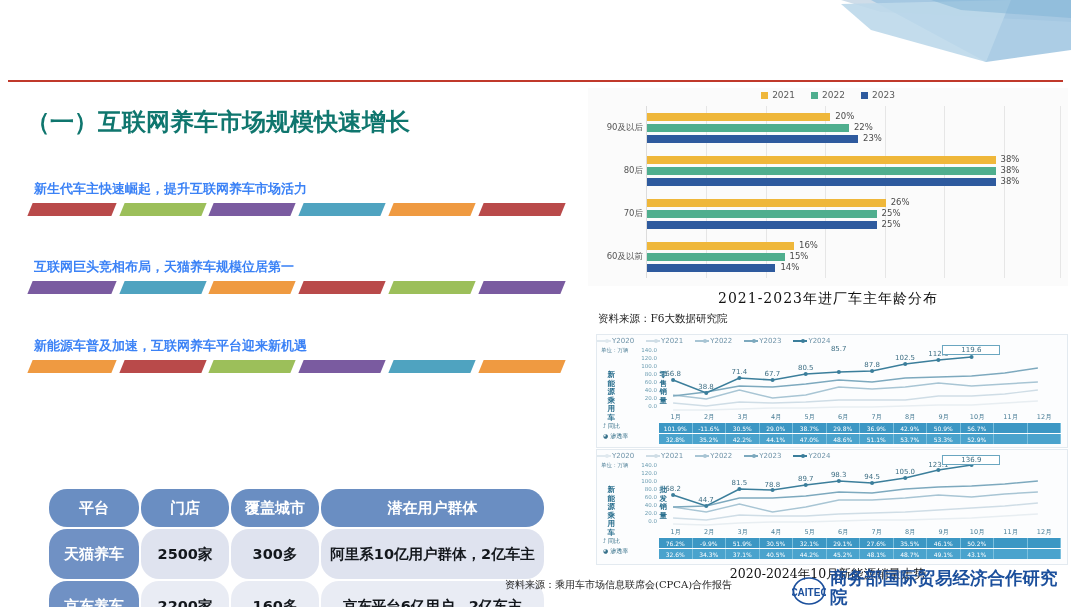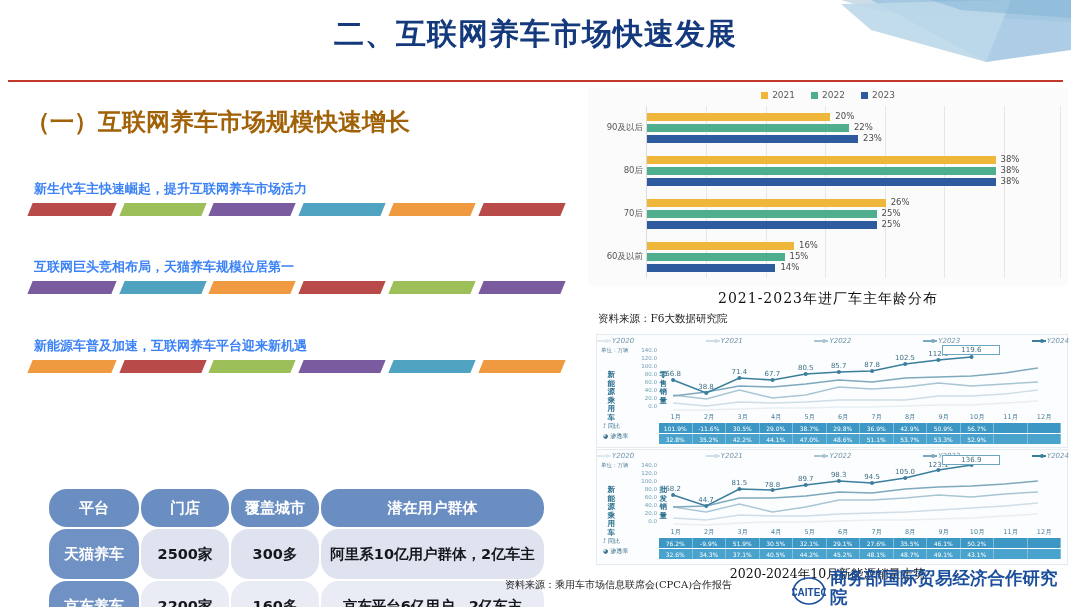--- a/index.html
+++ b/index.html
@@ -21,21 +21,21 @@
     font-size: 30px; font-weight: bold; color: #14397c;
     letter-spacing: 1px;
     font-family: "DejaVu Sans", "Liberation Sans", sans-serif;
   }
   .hdr-rule { position: absolute; left: 8px; top: 80px; width: 1055px; height: 2px; background: #c0392b; }
 
   
   .left { position: absolute; left: 0; top: 88px; width: 585px; height: 519px; }
   .sec-title {
     position: absolute; left: 26px; top: 18px;
-    font-size: 24px; font-weight: bold; color: #a16207;
+    font-size: 24px; font-weight: bold; color: #0f766e;
     font-family: "DejaVu Sans", "Liberation Sans", sans-serif;
     letter-spacing: 0px;
   }
   .bullet { position: absolute; left: 34px; width: 520px; }
   .bullet-text {
     font-size: 13px; font-weight: bold; color: #3b82f6;
     font-family: Liberation Sans, sans-serif;
     white-space: nowrap;
   }
   .pbar { margin-top: 5px; height: 13px; display: flex; gap: 8px; width: 533px; margin-left: -4px; }
@@ -85,21 +85,21 @@
   .bc-source {
     position: absolute; left: 598px; top: 312px;
     font-size: 10.5px; color: #222; font-family: "DejaVu Serif", "Liberation Serif", serif;
   }
 
   
   .lcpanel { position: absolute; left: 596px; width: 472px; background: #fcfdfe; border: 1px solid #e3eaf0; }
   .lc-top { top: 334px; height: 114px; }
   .lc-bot { top: 449px; height: 116px; }
 
-  .lc-legend { position: absolute; left: 0; top: 2px; width: 472px; display: flex; justify-content: space-between; gap: 12px; font-style: italic; }
+  .lc-legend { position: absolute; left: 0; top: 2px; width: 472px; display: flex; justify-content: flex-start; gap: 12px; }
   .lcl { display: flex; align-items: center; gap: 3px; font-size: 7px; color: #6f93a8; font-family: "DejaVu Sans", sans-serif; }
   .lcl i { width: 14px; height: 2px; display: inline-block; }
   .lcl b { width: 4px; height: 4px; border-radius: 50%; display: inline-block; margin-left: -9px; }
 
   .lc-unit { position: absolute; left: 4px; top: 12px; font-size: 5.5px; color: #5d8aa0; font-family: "DejaVu Sans", sans-serif; }
   .lc-vlabel {
     position: absolute; left: 8px; top: 36px; width: 10px;
     font-size: 7.5px; color: #2a6f8e; font-weight: bold; line-height: 8.5px;
     font-family: Liberation Mono, monospace; text-align: right;
   }
@@ -153,21 +153,20 @@
 
   <div class="header">
     <div class="hdr-deco">
       <svg width="260" height="82" viewBox="0 0 260 82">
         <polygon points="30,0 260,0 260,22 70,12" fill="#cfdde9"></polygon>
         <polygon points="60,0 260,0 260,50 175,62" fill="#9dc4e0" opacity="0.85"></polygon>
         <polygon points="30,4 200,0 175,62 60,30" fill="#bcd8ea" opacity="0.9"></polygon>
         <polygon points="120,0 260,0 260,18 150,10" fill="#7fb3d5" opacity="0.5"></polygon>
       </svg>
     </div>
-    <div class="hdr-title">二、互联网养车市场快速发展</div>
     <div class="hdr-rule"></div>
 
   </div>
 
   <div class="left">
     <div class="sec-title">（一）互联网养车市场规模快速增长</div>
 
     <div class="bullet" style="top:92px;">
       <div class="bullet-text">新生代车主快速崛起，提升互联网养车市场活力</div>
       <div class="pbar">
@@ -395,21 +394,21 @@
             <circle cx="245" cy="17" r="2"></circle>
             <circle cx="278" cy="13" r="2"></circle>
             <circle cx="311" cy="10" r="2"></circle>
         </g>
       </svg>
       <div class="lc-pt" style="left:3.5%;top:31px">66.8</div>
       <div class="lc-pt" style="left:11.7%;top:44px">38.8</div>
       <div class="lc-pt" style="left:20%;top:29px">71.4</div>
       <div class="lc-pt" style="left:28.2%;top:31px">67.7</div>
       <div class="lc-pt" style="left:36.5%;top:25px">80.5</div>
-      <div class="lc-pt" style="left:44.7%;top:23px">85.7</div>
+      <div class="lc-pt" style="left:44.7%;top:6px">85.7</div>
       <div class="lc-pt" style="left:53%;top:22px">87.8</div>
       <div class="lc-pt" style="left:61.2%;top:15px">102.5</div>
       <div class="lc-pt" style="left:69.5%;top:11px">112.3</div>
       <div class="lc-pt boxed" style="left:77.7%;top:8px">119.6</div>
     </div>
     <div class="lc-table">
       <div class="lc-months">
         <div>1月</div>
           <div>2月</div>
           <div>3月</div>

